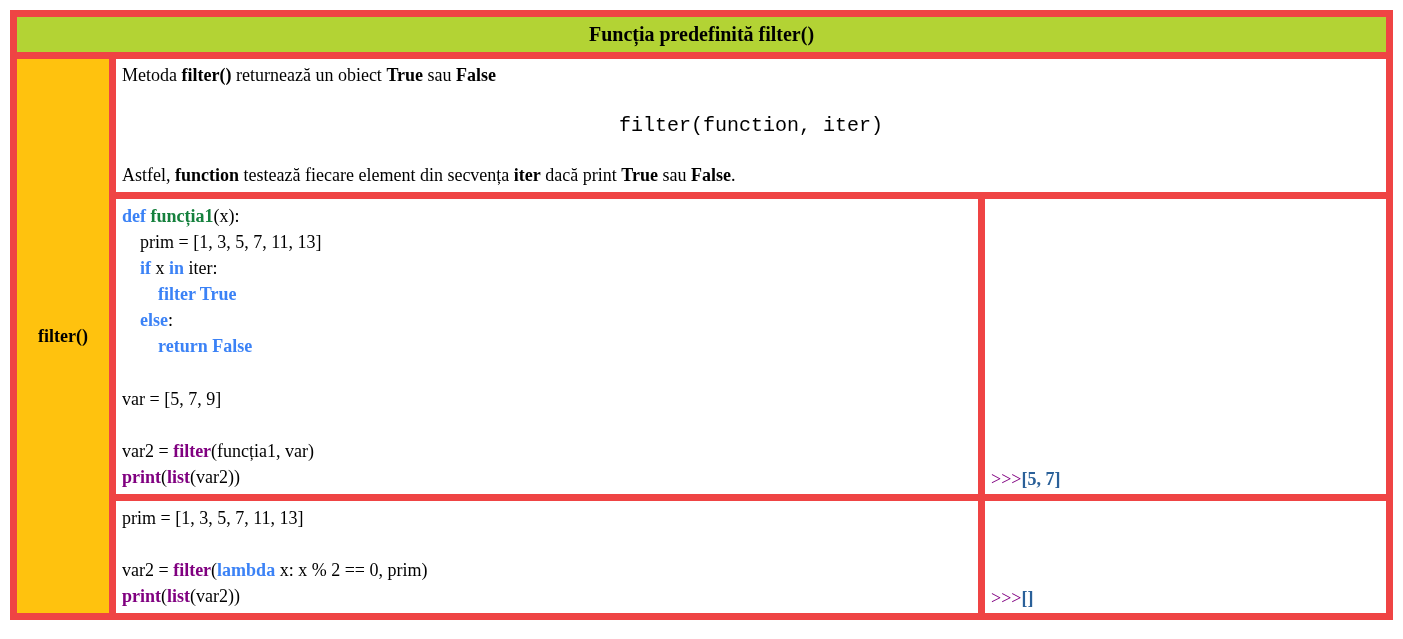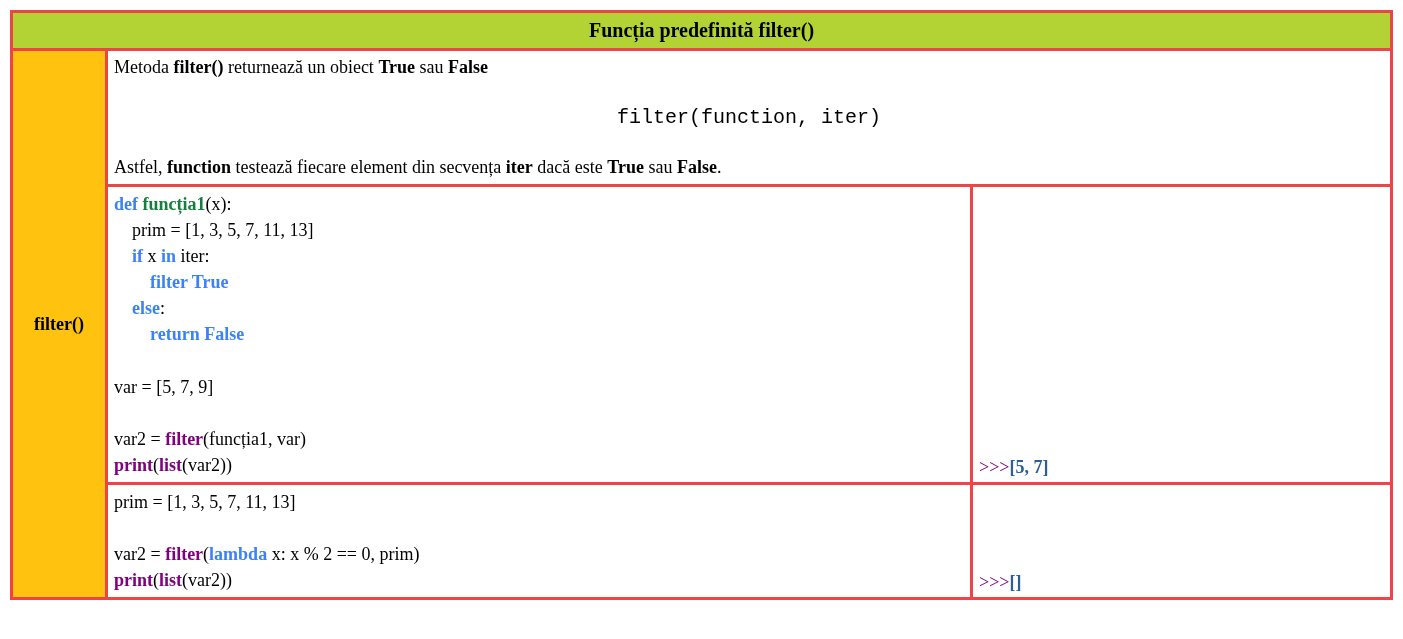--- a/index.html
+++ b/index.html
@@ -8,21 +8,21 @@
     font-family: "Liberation Serif", "Times New Roman", serif;
     font-size: 18px;
     background: #fff;
     color: #000;
   }
   table {
     border-collapse: collapse;
     width: 1383px;
   }
   td, th {
-    border: 3px solid #ef4444;
+    border: 7px solid #ef4444;
     vertical-align: top;
   }
   .header-row {
     background: #b3d334;
     text-align: center;
     font-weight: bold;
     font-size: 20px;
     padding: 6px 4px;
   }
   .side-label {
@@ -80,21 +80,21 @@
   <tr>
     <td class="side-label" rowspan="3">
       <span>filter()</span>
     </td>
     <td class="desc-cell" colspan="2">
       <div>
         <span>Metoda </span><span class="b">filter()</span><span> returnează un obiect </span><span class="b">True</span><span> sau </span><span class="b">False</span>
       </div>
       <div class="syntax-block">filter(function, iter)</div>
       <div>
-        <span>Astfel, </span><span class="b">function</span><span> testează fiecare element din secvența </span><span class="b">iter</span><span> dacă este </span><span class="b">True</span><span> sau </span><span class="b">False</span><span>.</span>
+        <span>Astfel, </span><span class="b">function</span><span> testează fiecare element din secvența </span><span class="b">iter</span><span> dacă print </span><span class="b">True</span><span> sau </span><span class="b">False</span><span>.</span>
       </div>
     </td>
   </tr>
 
   <tr>
     <td class="code-cell" style="width:850px"><span class="kw-orange">def</span> <span class="fn-blue">funcția1</span><span>(x):</span>
 <span>    prim = [1, 3, 5, 7, 11, 13]</span>
     <span class="kw-orange">if</span><span> x </span><span class="kw-orange">in</span><span> iter:</span>
 <span>        </span><span class="kw-orange">filter True</span>
 <span>    </span><span class="kw-orange">else</span><span>:</span>

